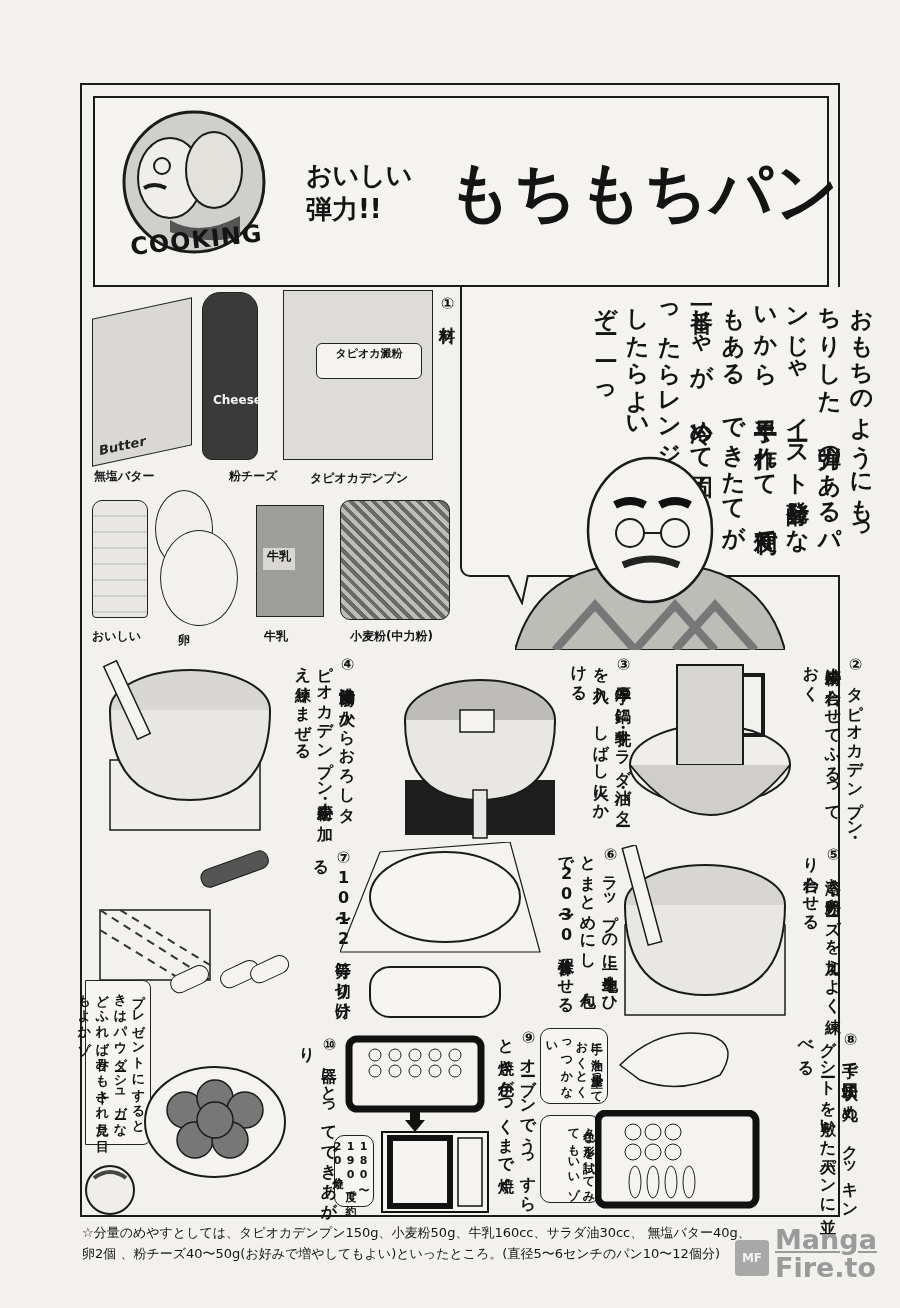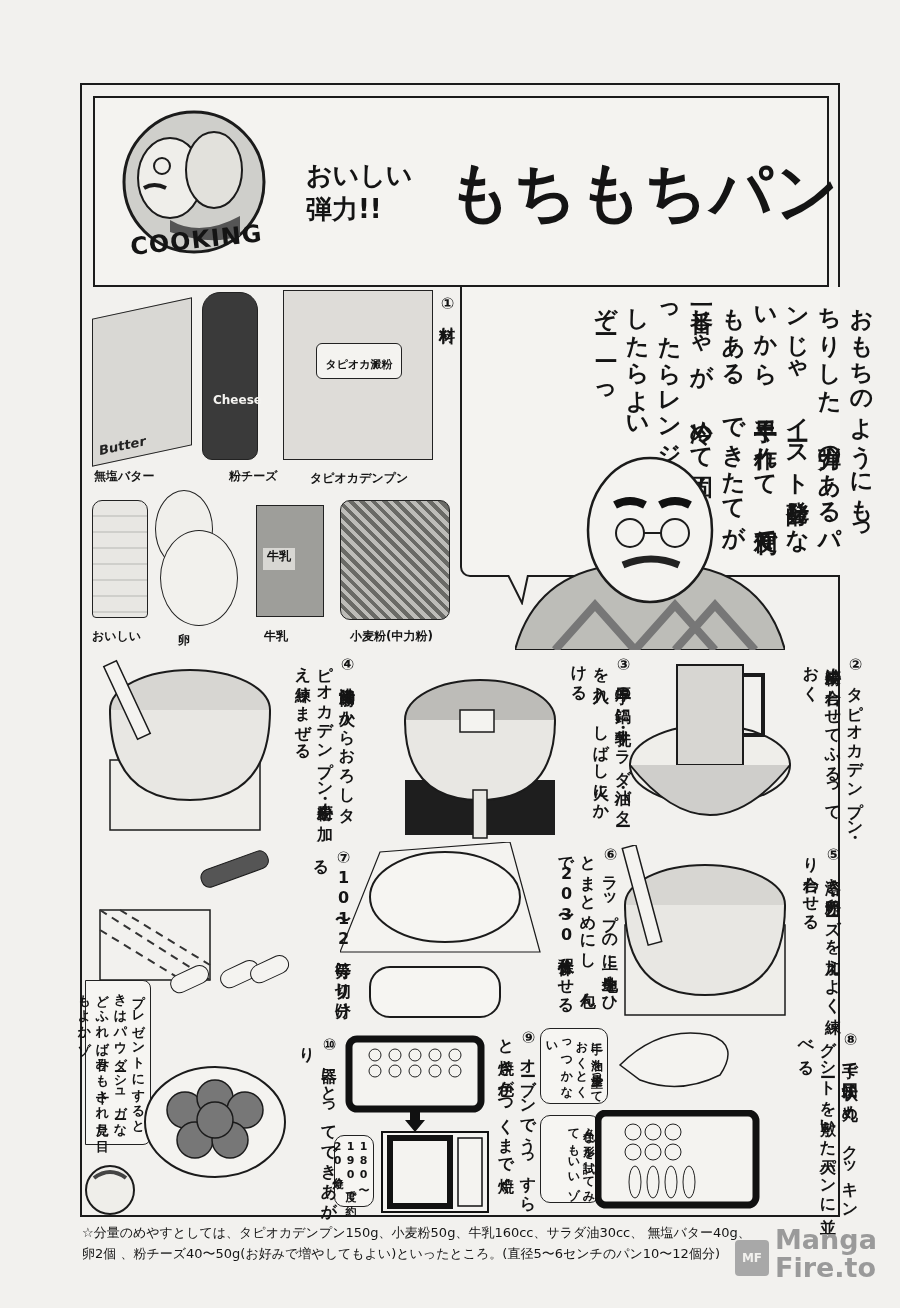--- a/index.html
+++ b/index.html
@@ -83,21 +83,21 @@
   <div style="position:absolute;bottom:6px;left:6px;font-size:13px;font-weight:bold;color:#222;">Butter</div>
 </div>
 <div class="abs ing-label" style="left:94px;top:468px;">無塩バター</div>
 
 <div class="item" style="left:202px;top:292px;width:56px;height:168px;background:#3a3a3a;border-radius:18px 18px 10px 10px;">
   <div style="position:absolute;top:100px;left:10px;font-size:12px;color:#f4f3f0;font-weight:bold;">Cheese</div>
 </div>
 <div class="abs ing-label" style="left:205px;top:468px;margin-left:24px;">粉チーズ</div>
 
 <div class="item" style="left:283px;top:290px;width:150px;height:170px;background:#dedcd8;">
-  <div style="position:absolute;left:32px;top:52px;width:86px;height:36px;border:1.5px solid #222;border-radius:6px;background:#f4f3f0;font-size:11px;font-weight:bold;display:flex;align-items:flex-end;justify-content:center;padding-bottom:6px;box-sizing:border-box;">タピオカ澱粉</div>
+  <div style="position:absolute;left:32px;top:52px;width:106px;height:36px;border:1.5px solid #222;border-radius:6px;background:#f4f3f0;font-size:11px;font-weight:bold;display:flex;align-items:flex-end;justify-content:center;padding-bottom:17px;box-sizing:border-box;">タピオカ澱粉</div>
 </div>
 <div class="abs ing-label" style="left:310px;top:470px;">タピオカデンプン</div>
 
 <div class="item" style="left:92px;top:500px;width:56px;height:118px;background:repeating-linear-gradient(#e8e7e3 0 14px,#cfcfcb 14px 16px);border-radius:10px 10px 4px 4px;"></div>
 <div class="abs ing-label" style="left:92px;top:628px;">おいしい</div>
 
 <div class="item" style="left:155px;top:490px;width:58px;height:78px;border-radius:50%;background:#f0efeb;"></div>
 <div class="item" style="left:160px;top:530px;width:78px;height:96px;border-radius:50%;background:#f2f1ed;"></div>
 <div class="abs ing-label" style="left:178px;top:632px;">卵</div>
 
@@ -238,16 +238,16 @@
 </svg>
 <svg class="abs" style="left:82px;top:1160px;" width="56" height="56">
   <circle cx="28" cy="30" r="24" fill="#efeeea" stroke="#1b1b1b" stroke-width="2"></circle>
   <path d="M12 18 q16 -12 32 0" stroke="#444" stroke-width="4" fill="none"></path>
 </svg>
 
 <div class="abs footer" style="top:1224px;">☆分量のめやすとしては、タピオカデンプン150g、小麦粉50g、牛乳160cc、サラダ油30cc、 無塩バター40g、</div>
 <div class="abs footer" style="top:1245px;">卵2個 、粉チーズ40〜50g(お好みで増やしてもよい)といったところ。(直径5〜6センチのパン10〜12個分)</div>
 
 <div class="abs watermark">
-  <div style="padding-left:40px;">Manga</div>
+  <div style="padding-left:40px;text-decoration:underline;">Manga</div>
   <div style="padding-left:40px;">Fire.to</div>
 </div>
 <div class="abs" style="left:735px;top:1240px;width:34px;height:36px;background:#a8a8a8;color:#f2f1ee;font-weight:bold;font-size:12px;display:flex;align-items:center;justify-content:center;border-radius:4px;">MF</div>
 
 </body></html>

